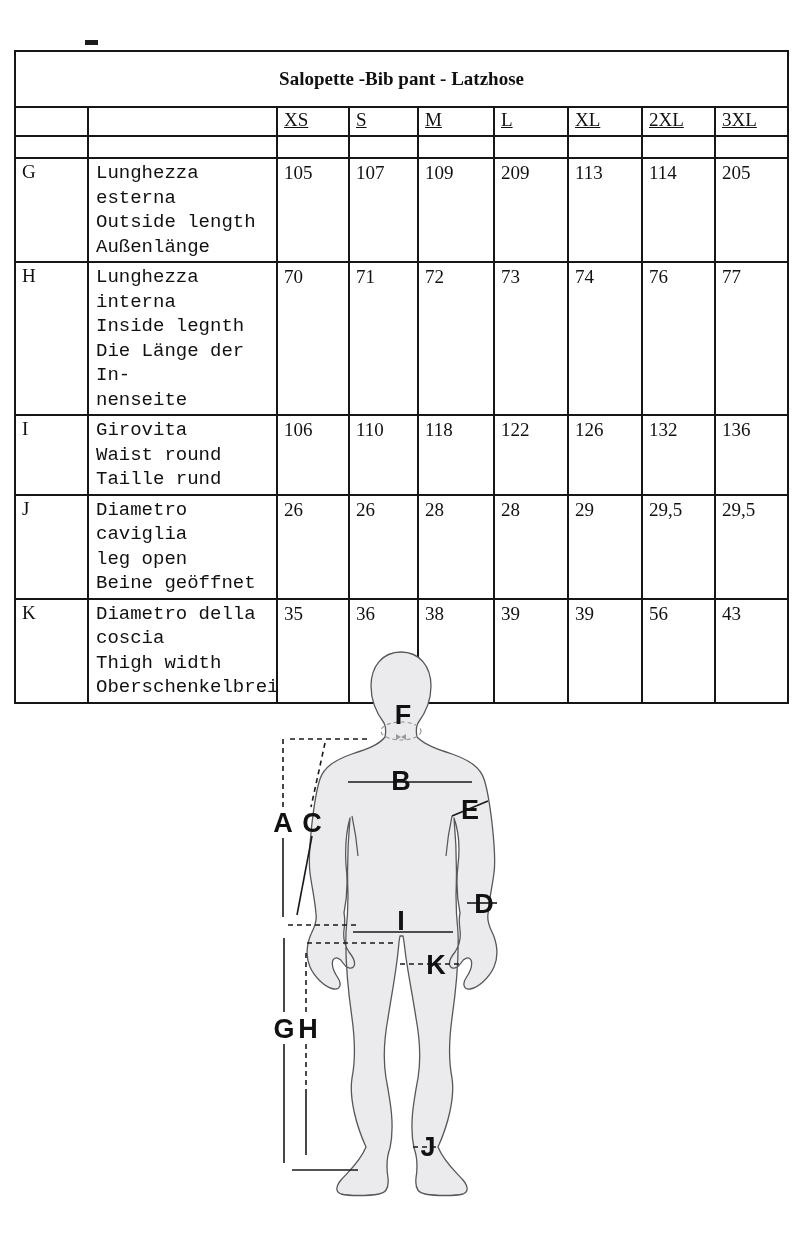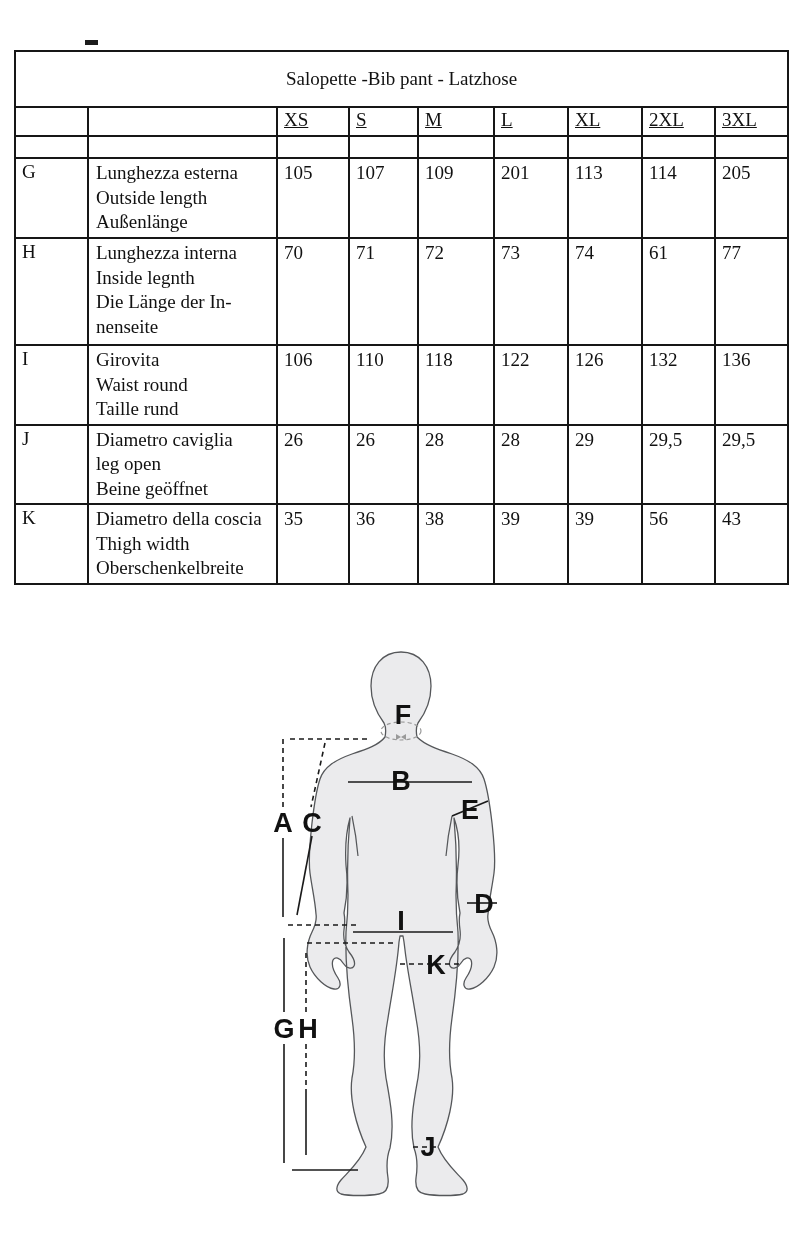--- a/index.html
+++ b/index.html
@@ -10,27 +10,27 @@
   
   .size-table {
     position:absolute; left:14px; top:50px; width:775px;
     border-collapse:collapse; table-layout:fixed;
   }
   .size-table td {
     border:2px solid #161616; vertical-align:top;
     padding:2px 5px 2px 6px; font-size:19px; overflow:hidden;
   }
   .title-cell {
-    text-align:center; font-weight:normal; font-size:35px;
+    text-align:center; font-weight:bold; font-size:35px;
     vertical-align:middle !important; height:54px; padding:0 !important;
   }
   .hdr-cell { height:24px; font-size:20px; padding-top:1px !important;text-decoration:underline; }
   .spacer-cell { height:20px; padding:0 !important; }
   .letter-cell { font-size:19px; }
-  .desc-cell { white-space:pre-line; font-size:18.5px; line-height:24.5px; padding-left:7px !important; }
+  .desc-cell { white-space:pre-line; font-size:18.5px; line-height:24.5px; padding-left:7px !important;font-family:Liberation Mono, monospace; }
   .val-cell { font-size:19px; padding-top:3px !important; }
   .r-g td { height:73px; }
   .r-h td { height:100px; }
   .r-i td { height:69px; }
   .r-j td { height:69px; }
   .r-k td { height:72px; }
   .artifact { position:absolute; left:85px; top:40px; width:13px; height:5px; background:#1c1c1c; }
   
   .diagram { position:absolute; left:0; top:620px; }
   .body-outline { stroke:#55575a; stroke-width:1.3; stroke-linejoin:round; }
@@ -86,37 +86,37 @@
     <td class="spacer-cell"></td>
   </tr>
   <tr class="r-g">
     <td class="letter-cell">G</td>
     <td class="desc-cell">Lunghezza esterna
 Outside length
 Außenlänge</td>
     <td class="val-cell">105</td>
     <td class="val-cell">107</td>
     <td class="val-cell">109</td>
-    <td class="val-cell">201</td>
+    <td class="val-cell">209</td>
     <td class="val-cell">113</td>
     <td class="val-cell">114</td>
     <td class="val-cell">205</td>
   </tr>
   <tr class="r-h">
     <td class="letter-cell">H</td>
     <td class="desc-cell">Lunghezza interna
 Inside legnth
 Die Länge der In-
 nenseite</td>
     <td class="val-cell">70</td>
     <td class="val-cell">71</td>
     <td class="val-cell">72</td>
     <td class="val-cell">73</td>
     <td class="val-cell">74</td>
-    <td class="val-cell">61</td>
+    <td class="val-cell">76</td>
     <td class="val-cell">77</td>
   </tr>
   <tr class="r-i">
     <td class="letter-cell">I</td>
     <td class="desc-cell">Girovita
 Waist round
 Taille rund</td>
     <td class="val-cell">106</td>
     <td class="val-cell">110</td>
     <td class="val-cell">118</td>

